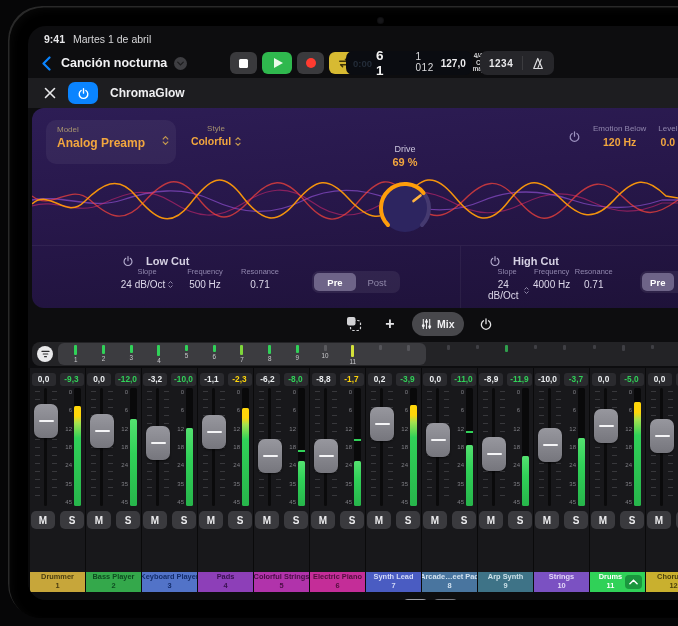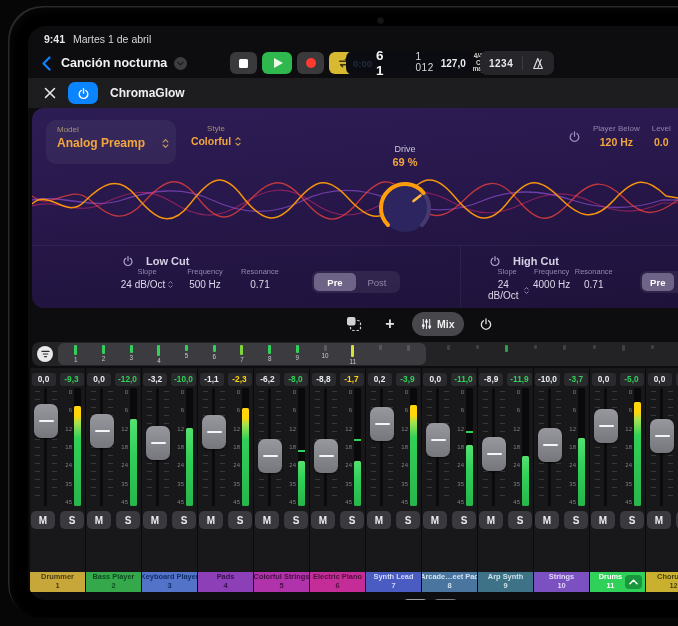--- a/index.html
+++ b/index.html
@@ -62,21 +62,21 @@
   .plugin-name { color:#f0f0f2; font-size:12px; font-weight:bold; }
 
   
   .panel { position:relative; margin-left:4px; width:calc(100% - 4px); height:200px; border-radius:12px;
     background:linear-gradient(175deg,#2d1d55 0%, #27174a 45%, #1e1239 100%); overflow:hidden; }
   .wave { position:absolute; left:0; top:38px; width:646px; height:94px; }
   .model-box { position:absolute; left:14px; top:12px; width:130px; height:44px;
     background:rgba(255,255,255,.055); border-radius:10px; padding:5px 0 0 11px; }
   .plabel { font-size:8px; color:#a6936f; }
   .gold { color:#f2a63e; font-weight:bold; }
-  .model-val { font-size:12px; margin-top:2px; display:flex; align-items:center; gap:17px; }
+  .model-val { font-size:12px; margin-top:2px; display:flex; align-items:flex-start; gap:17px; }
   .style-box { position:absolute; left:146px; top:16px; width:76px; text-align:center; }
   .style-val { font-size:10.5px; margin-top:2px; display:flex; justify-content:center; align-items:center; gap:4px; }
   .updown { display:flex; flex-direction:column; gap:1px; }
   .bypass-box { position:absolute; left:536px; top:16px; display:flex; gap:12px; align-items:flex-start; }
   .bypass-box .pw { color:#9d93c0; margin-top:6px; }
   .minicol { text-align:center; }
   .minicol .plabel { color:#9187ae; }
   .minicol .val { font-size:10.5px; margin-top:3px; }
   .drive-box { position:absolute; left:340px; top:36px; width:66px; text-align:center; }
   .drive-box .plabel { font-size:9px; color:#cdc7de; }
@@ -292,21 +292,21 @@
           </span>
         </div>
       </div>
 
       <div class="bypass-box">
         <svg class="pw" width="13" height="13" viewBox="0 0 16 16">
             <path d="M8 2.2v5.4" stroke="currentColor" stroke-width="1.5" stroke-linecap="round"></path>
             <path d="M5.1 4.3a5.3 5.3 0 1 0 5.8 0" fill="none" stroke="currentColor" stroke-width="1.5" stroke-linecap="round"></path>
           </svg>
         <div class="minicol">
-          <div class="plabel">Player Below</div>
+          <div class="plabel">Emotion Below</div>
           <div class="val gold">120 Hz</div>
         </div>
         <div class="minicol">
           <div class="plabel">Level</div>
           <div class="val gold">0.0</div>
         </div>
       </div>
 
       <div class="drive-box">
         <div class="plabel">Drive</div>

